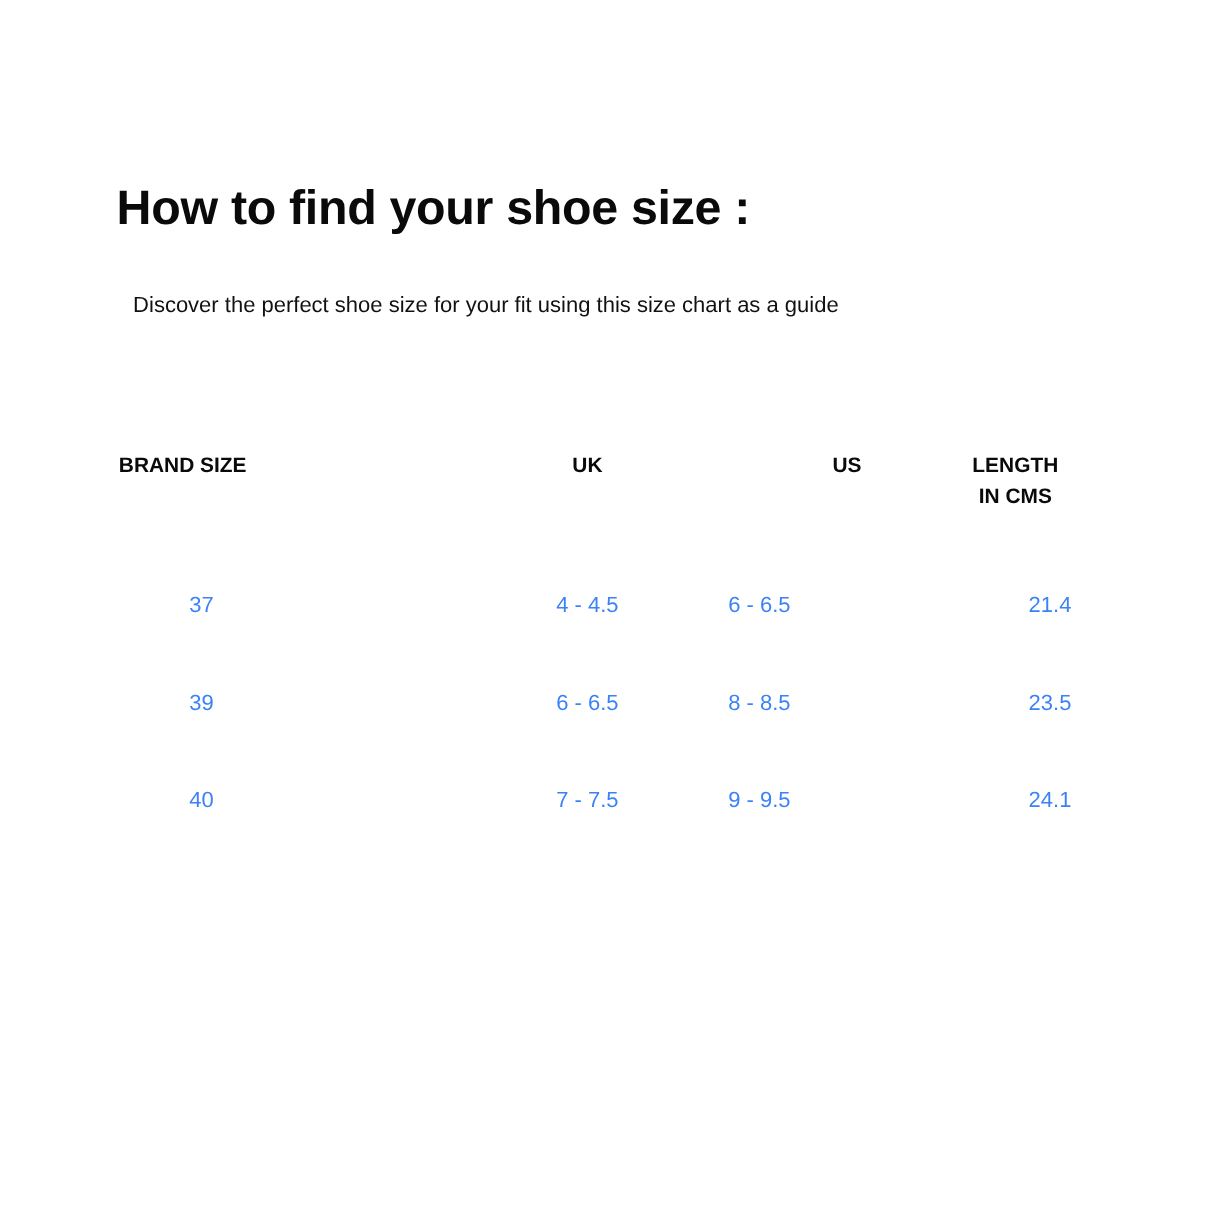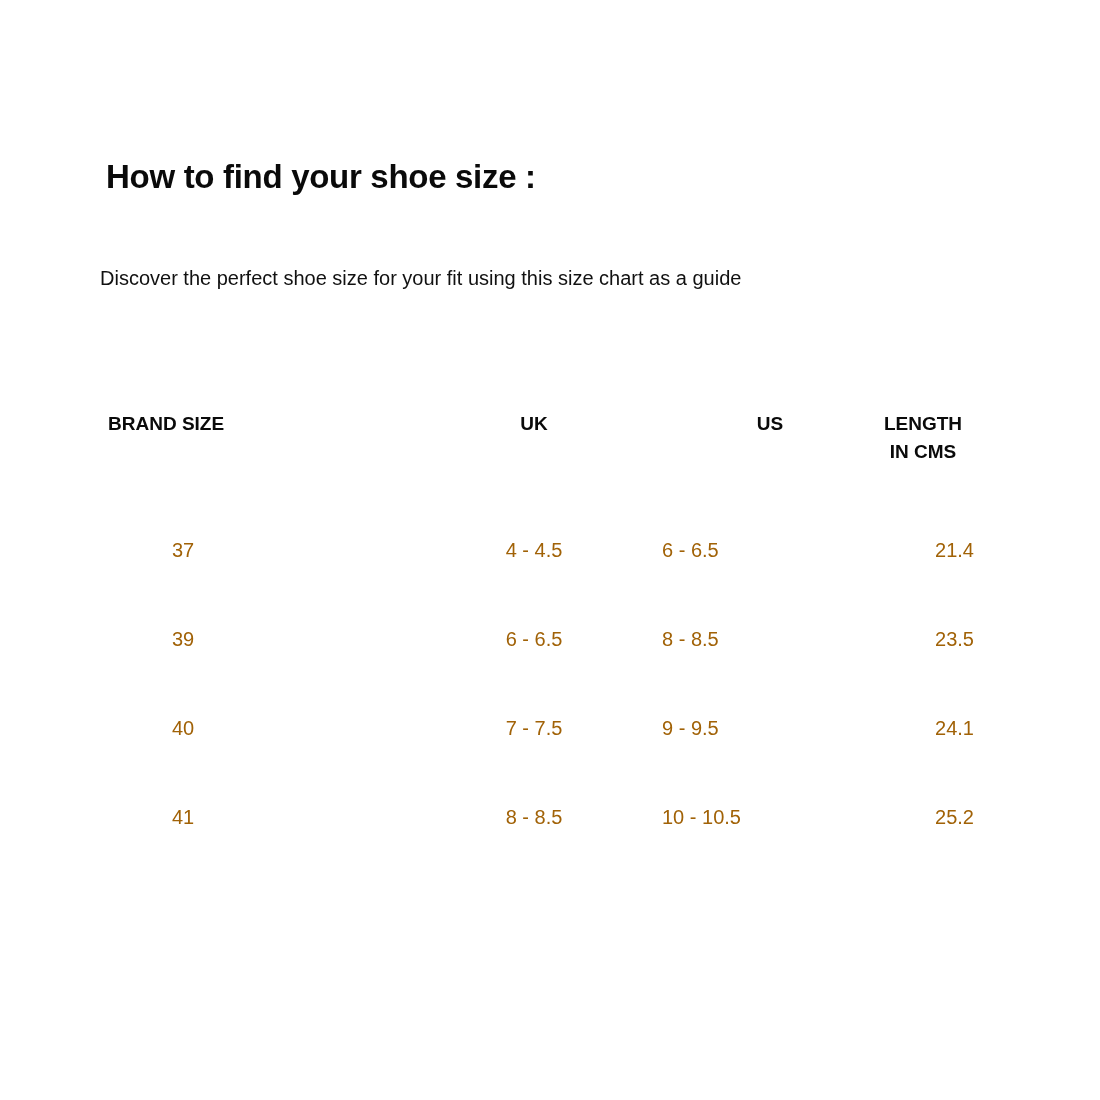--- a/index.html
+++ b/index.html
@@ -18,29 +18,29 @@
     position: relative;
     width: 1100px;
     height: 1100px;
     box-sizing: border-box;
     padding: 0 100px;
   }
   .title {
     position: absolute;
     left: 106px;
     top: 136px;
-    font-size: 33px;
+    font-size: 44px;
     font-weight: 700;
     letter-spacing: -0.3px;
     color: #0a0a0a;
     white-space: nowrap;
   }
   .subtitle {
     position: absolute;
-    left: 100px;
+    left: 121px;
     top: 247px;
     font-size: 20px;
     font-weight: 400;
     color: #111111;
     white-space: nowrap;
   }
   .size-table {
     position: absolute;
     left: 106px;
     top: 410px;
@@ -64,21 +64,21 @@
     margin-top: 47px;
   }
   .size-table th.h-brand { text-align: left; padding-left: 2px; }
   .size-table th.h-uk    { text-align: center; padding-left: 2px; }
   .size-table th.h-us    { text-align: center; padding-left: 2px; }
   .size-table th.h-len   { padding-right: 38px; }
 
   .size-table td {
     font-size: 20px;
     font-weight: 400;
-    color: #a16207;
+    color: #3b82f6;
     padding: 0;
     height: 89px;
     vertical-align: middle;
   }
   .size-table td.c-brand { text-align: left; padding-left: 66px; }
   .size-table td.c-uk    { text-align: center; padding-left: 2px; }
   .size-table td.c-us    { text-align: left; padding-left: 2px; }
   .size-table td.c-len   { text-align: right; padding-right: 32px; }
 </style>
 </head>
@@ -117,22 +117,16 @@
         <td class="c-uk">6 - 6.5</td>
         <td class="c-us">8 - 8.5</td>
         <td class="c-len">23.5</td>
       </tr>
       <tr>
         <td class="c-brand">40</td>
         <td class="c-uk">7 - 7.5</td>
         <td class="c-us">9 - 9.5</td>
         <td class="c-len">24.1</td>
       </tr>
-      <tr>
-        <td class="c-brand">41</td>
-        <td class="c-uk">8 - 8.5</td>
-        <td class="c-us">10 - 10.5</td>
-        <td class="c-len">25.2</td>
-      </tr>
     </tbody>
   </table>
 
 </div>
 
 </body></html>

